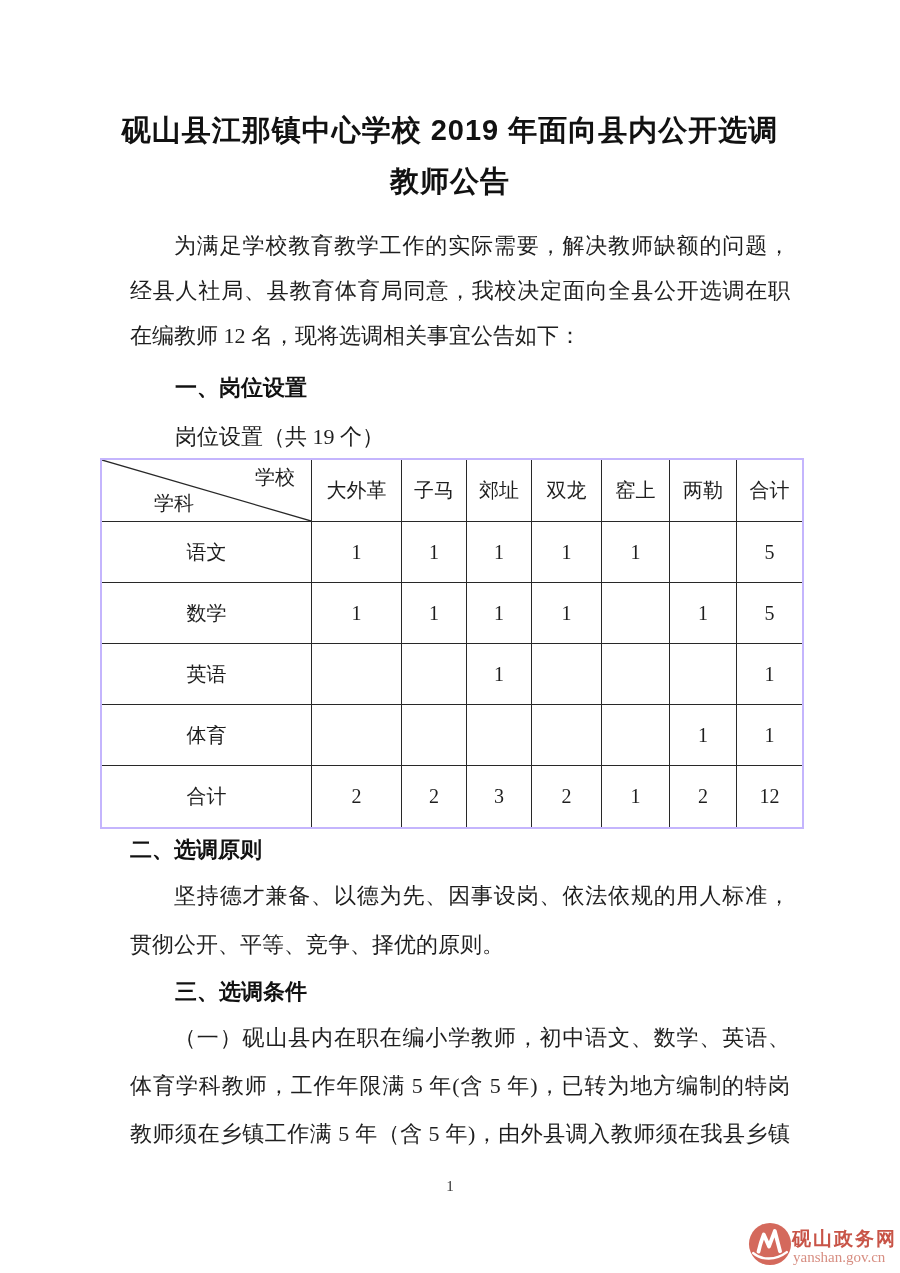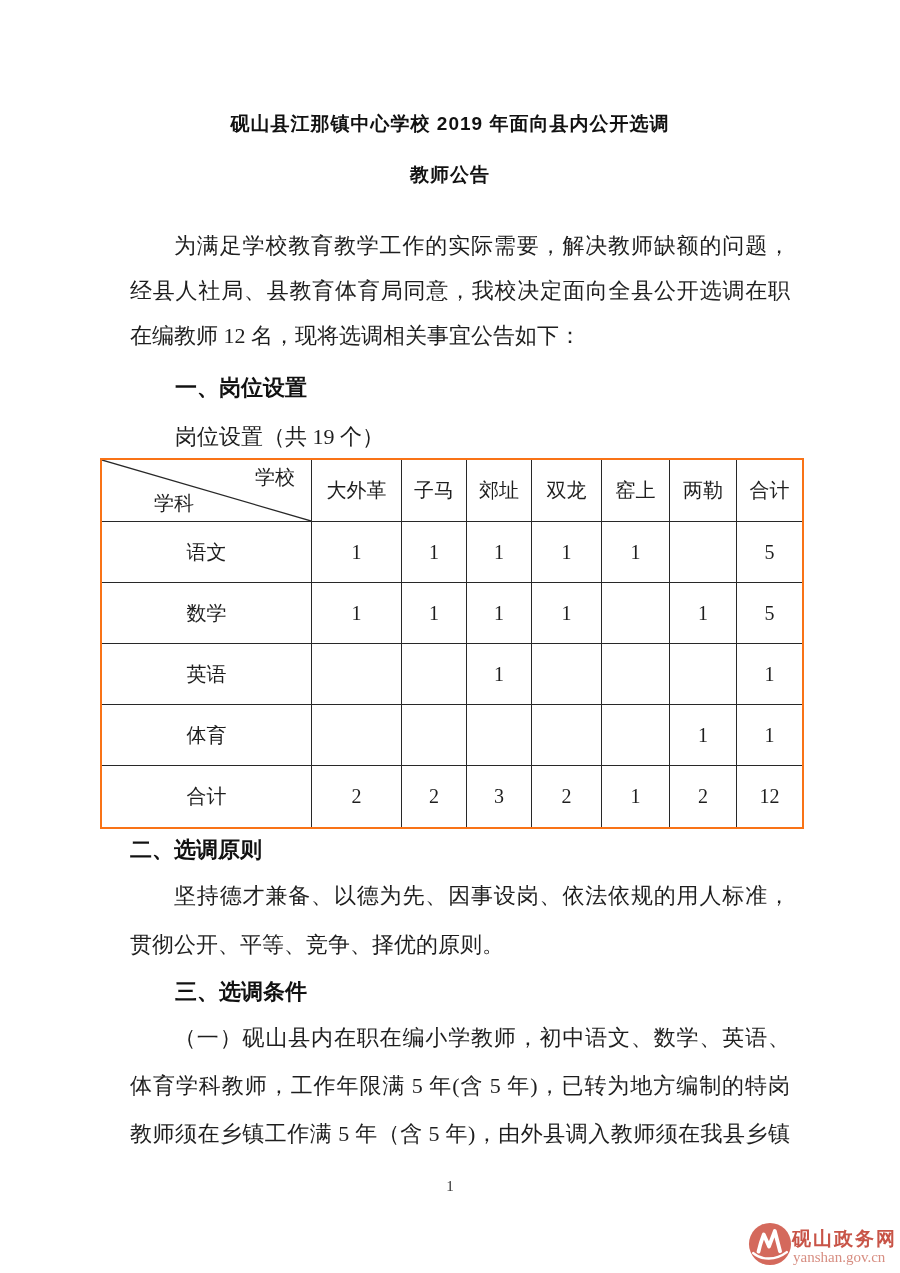--- a/index.html
+++ b/index.html
@@ -9,21 +9,21 @@
     margin:0 auto;
     background:#ffffff;
     color:#1e1e1e;
     font-family:"Liberation Serif","DejaVu Serif",serif;
     overflow:hidden;
   }
   .abs{position:absolute;}
   .title{
     left:120px;width:660px;text-align:center;
     font-family:"Liberation Sans","DejaVu Sans",sans-serif;
-    font-weight:700;font-size:19px;color:#111;
+    font-weight:700;font-size:29px;color:#111;
     letter-spacing:1px;white-space:nowrap;
   }
   .para{
     left:130px;width:660px;
     font-size:22px;line-height:var(--lh,48px);
     color:#1e1e1e;
   }
   .para .line{height:var(--lh,48px);white-space:nowrap;}
   .para .line.full{text-align:justify;text-align-last:justify;text-justify:inter-ideograph;}
   .para .line.indent{text-indent:44px;}
@@ -37,21 +37,21 @@
   .subline{
     left:130px;width:660px;
     font-size:22px;line-height:32px;white-space:nowrap;
   }
   
   .ptable{
     left:100px;top:458px;width:700px;
     display:grid;
     grid-template-columns:210px 90px 65px 65px 70px 68px 67px 65px;
     grid-template-rows:62px repeat(5,61px);
-    border:2px solid #f97316;
+    border:2px solid #c4b5fd;
     box-sizing:content-box;
     font-size:20px;
   }
   .ptable .cell{
     border-right:1px solid #282828;
     border-bottom:1px solid #282828;
     display:flex;align-items:center;justify-content:center;
     overflow:hidden;
   }
   .ptable .cell:nth-child(8n){border-right:none;}

